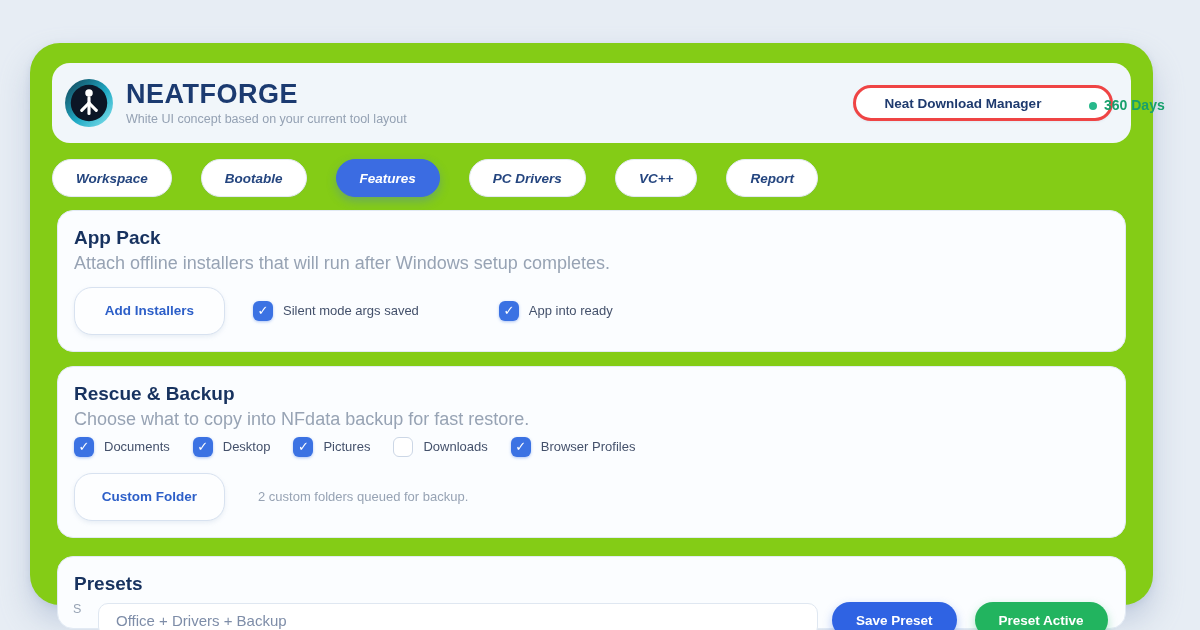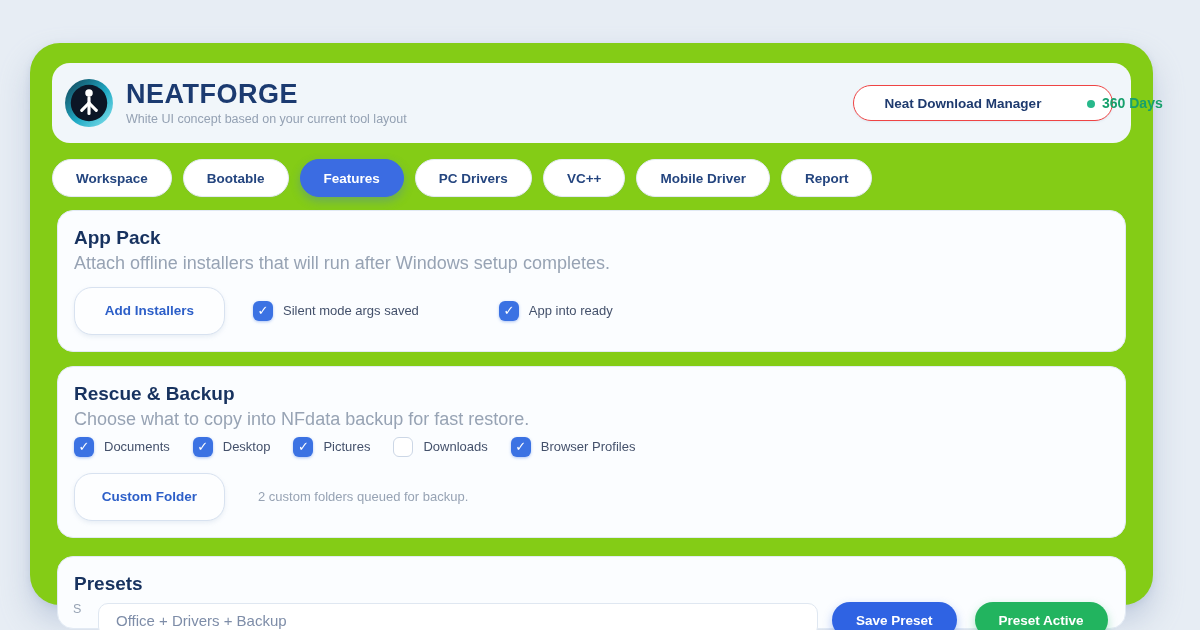--- a/index.html
+++ b/index.html
@@ -26,38 +26,38 @@
   }
   .logo { width:50px; height:50px; flex:0 0 auto; margin-left:2px; }
   .brand-block { margin-left:12px; }
   .brand-title {
     font-size:27px; font-weight:700; color:#1b3a70; letter-spacing:.5px; line-height:1.1;
   }
   .brand-tagline { font-size:12.5px; color:#94a1b3; margin-top:3px; }
   .header-right { margin-left:auto; display:flex; align-items:center; gap:50px; }
   .pill {
     height:36px; background:#ffffff;
-    border:1px solid #ef4444; border-radius:18px;
+    border:3px solid #ef4444; border-radius:18px;
     display:flex; align-items:center; justify-content:center;
     font-size:13.5px; font-weight:700; color:#1e3a6e;
     box-shadow:0 1px 2px rgba(150,170,200,.15);
   }
   .pill-status { width:260px; position:relative; }
   .pill-status .pill-label { position:absolute; left:0; right:40px; text-align:center; }
   .status-dot {
     position:absolute; left:233px; top:14px;
     width:8px; height:8px; border-radius:50%; background:#27b88b;
   }
   .status-days {
     position:absolute; left:248px; top:9px;
     font-size:14px; font-weight:700; color:#17a06c; white-space:nowrap;
   }
   .pill-workspace { width:330px; }
   
-  .tabs { margin:16px 22px 0 22px; display:flex; gap:11px; }
+  .tabs { margin:16px 22px 0 22px; display:flex; gap:29px;font-style:italic; }
   .tab {
     height:38px; padding:0 23px;
     background:#ffffff; border:1px solid #e3eaf3; border-radius:19px;
     display:flex; align-items:center;
     font-size:13.5px; font-weight:700; color:#24457f;
     cursor:pointer; box-shadow:0 1px 2px rgba(150,170,200,.12);
   }
   .tab.active {
     background:#3b6ce2; border-color:#3b6ce2; color:#ffffff;
     box-shadow:0 4px 10px rgba(59,108,226,.35);
@@ -161,21 +161,20 @@
       </div>
     </div>
   </div>
 
   <div class="tabs">
     <div class="tab">Workspace</div>
     <div class="tab">Bootable</div>
     <div class="tab active">Features</div>
     <div class="tab">PC Drivers</div>
     <div class="tab">VC++</div>
-    <div class="tab">Mobile Driver</div>
     <div class="tab">Report</div>
   </div>
 
   <div class="card card-1">
     <div class="card-title">App Pack</div>
     <div class="card-desc">Attach offline installers that will run after Windows setup completes.</div>
     <div class="row apppack-row">
       <button class="btn-outline">Add Installers</button>
       <div class="checkbox-group cb1">
         <span class="checkbox checked">

